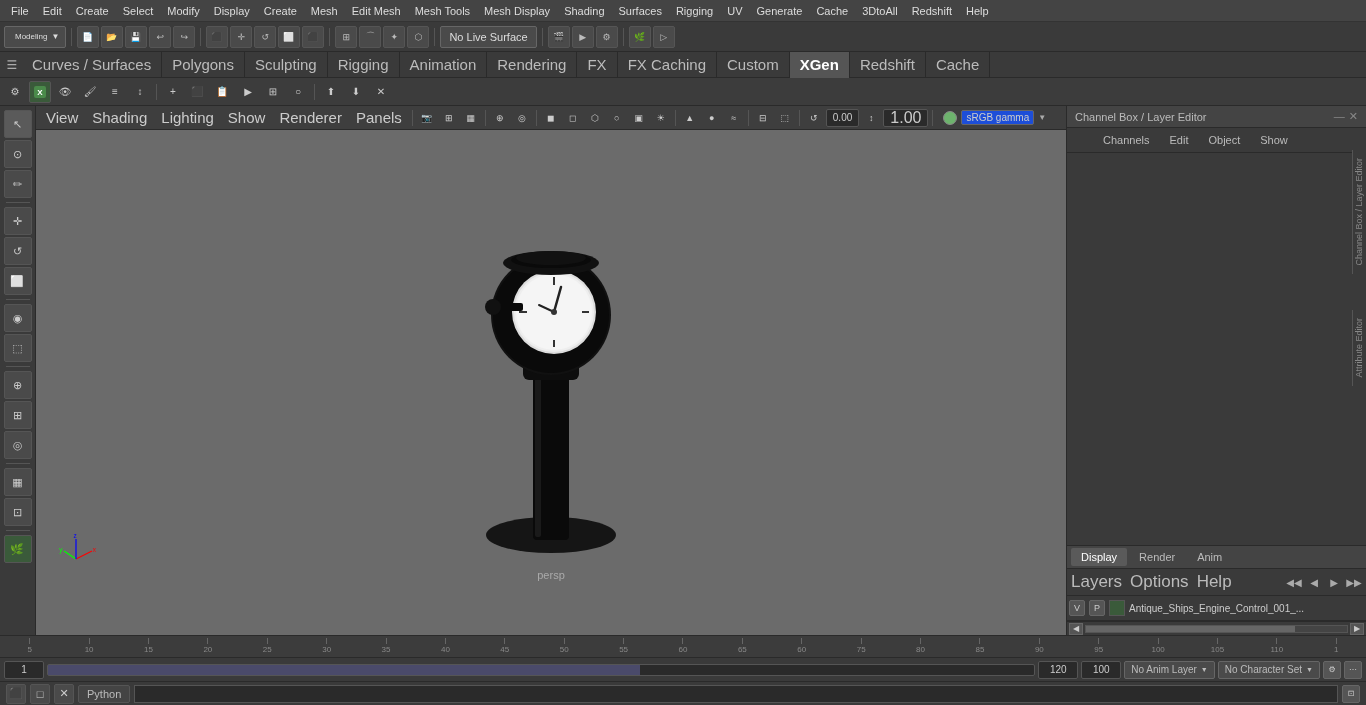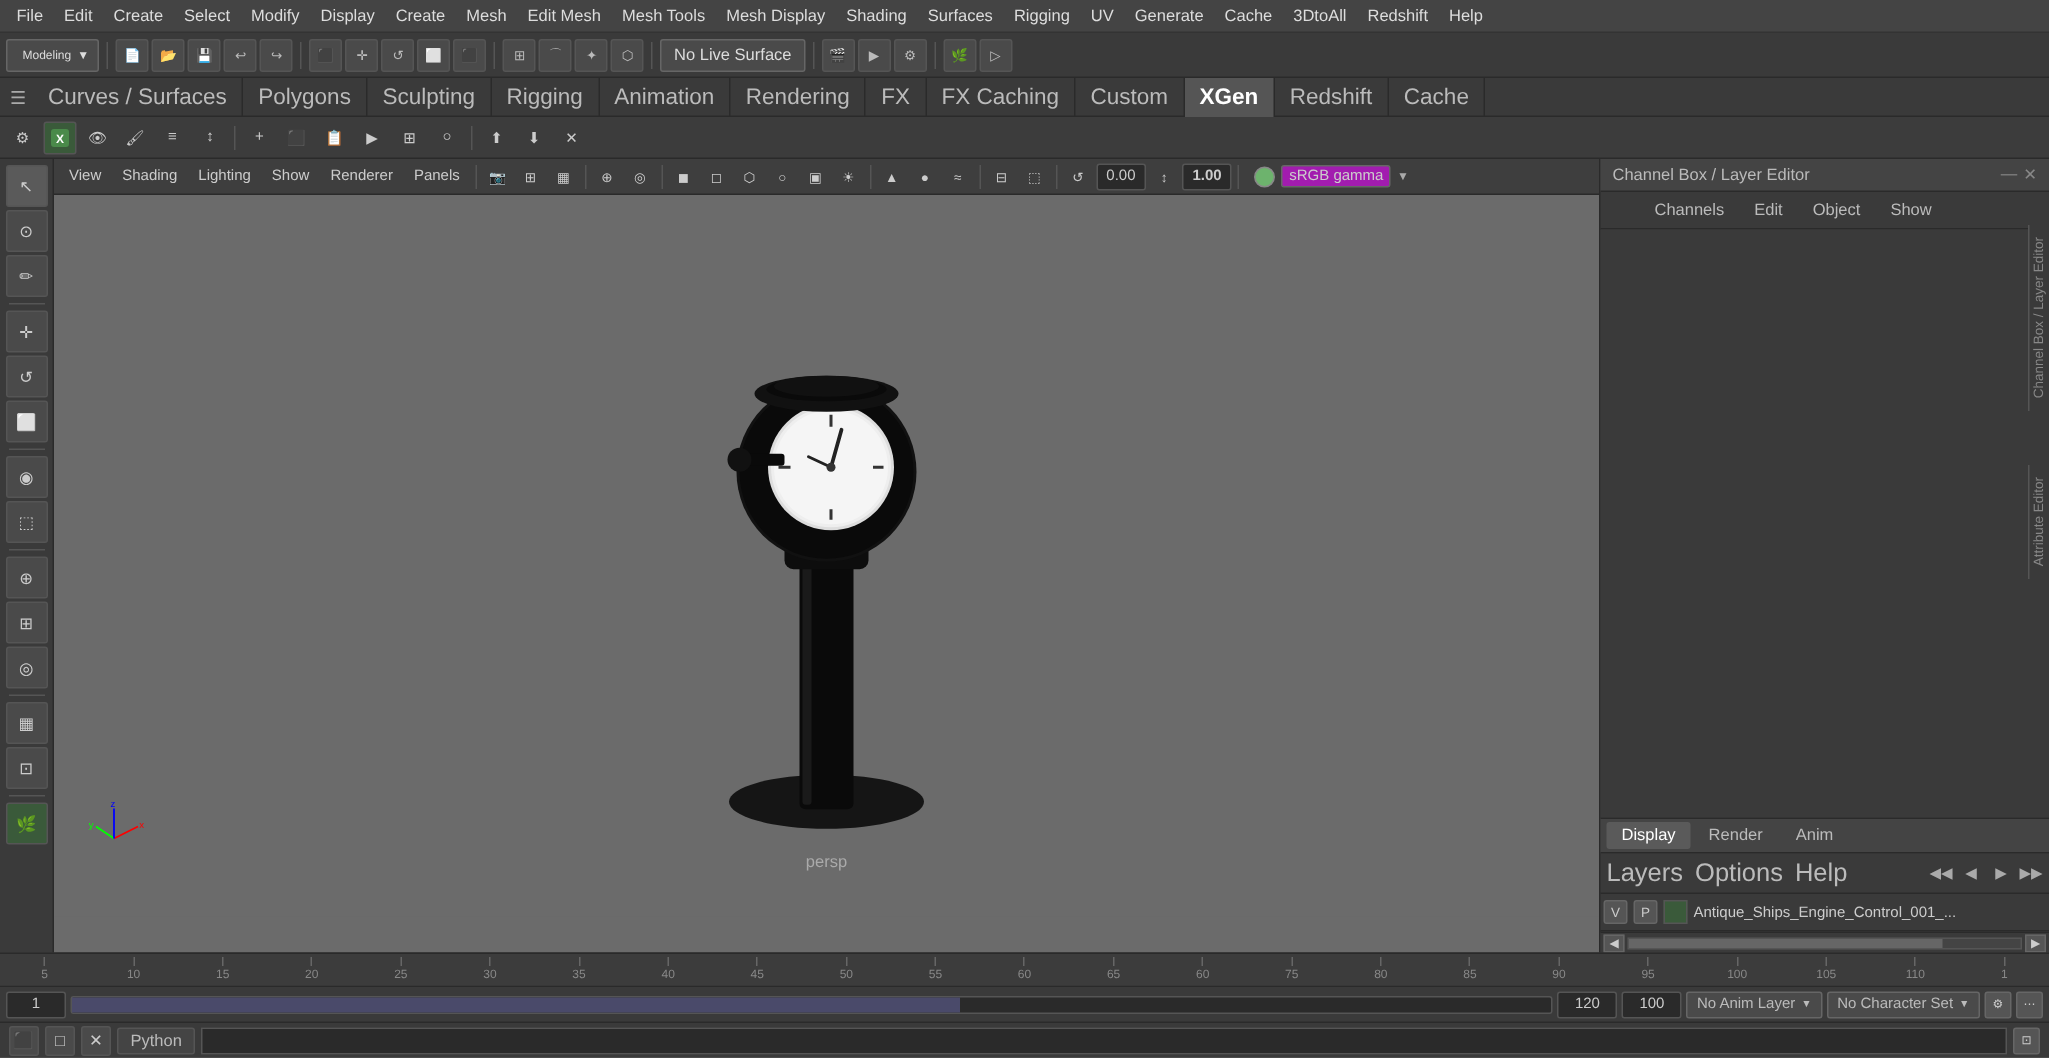--- a/index.html
+++ b/index.html
@@ -197,21 +197,21 @@
       justify-content: center;
       width: 20px;
       height: 18px;
       border-radius: 2px;
       cursor: pointer;
       font-size: 9px;
       color: #ccc;
     }
     .vp-menu {
       padding: 2px 6px;
-      font-size: 10px;
+      font-size: 15px;
       color: #ccc;
       cursor: pointer;
     }
     .vp-sep { width: 1px; height: 16px; background: #555; margin: 0 2px; }
 
     
     #viewport-canvas {
       position: relative;
       width: 100%;
       height: calc(100% - 24px - 24px);
@@ -498,21 +498,21 @@
       padding: 0 6px;
     }
     .cp-circle {
       width: 14px;
       height: 14px;
       background: #6db36d;
       border-radius: 50%;
       border: 1px solid #888;
     }
     .cp-select {
-      background: #a21caf;
+      background: #1d4ed8;
       border: 1px solid #666;
       border-radius: 2px;
       padding: 1px 4px;
       font-size: 10px;
       color: #ccc;
       cursor: pointer;
     }
 
     
     .timeline-ticks {
@@ -744,21 +744,21 @@
       <div class="vp-btn">●</div>
       <div class="vp-btn">≈</div>
       <div class="vp-sep"></div>
       <div class="vp-btn">⊟</div>
       <div class="vp-btn">⬚</div>
       <div class="vp-sep"></div>
 
       <div class="vp-btn">↺</div>
       <div class="status-field" style="font-size:10px;">0.00</div>
       <div class="vp-btn">↕</div>
-      <div class="status-field" style="font-size:10px;font-weight:bold;">1.00</div>
+      <div class="status-field" style="font-size:16px;">1.00</div>
       <div class="vp-sep"></div>
       <div class="color-profile">
         <div class="cp-circle"></div>
         <div class="cp-select">sRGB gamma</div>
         <span style="font-size:8px;color:#aaa;">▼</span>
       </div>
     </div>
 
     <div id="viewport-canvas">
 

